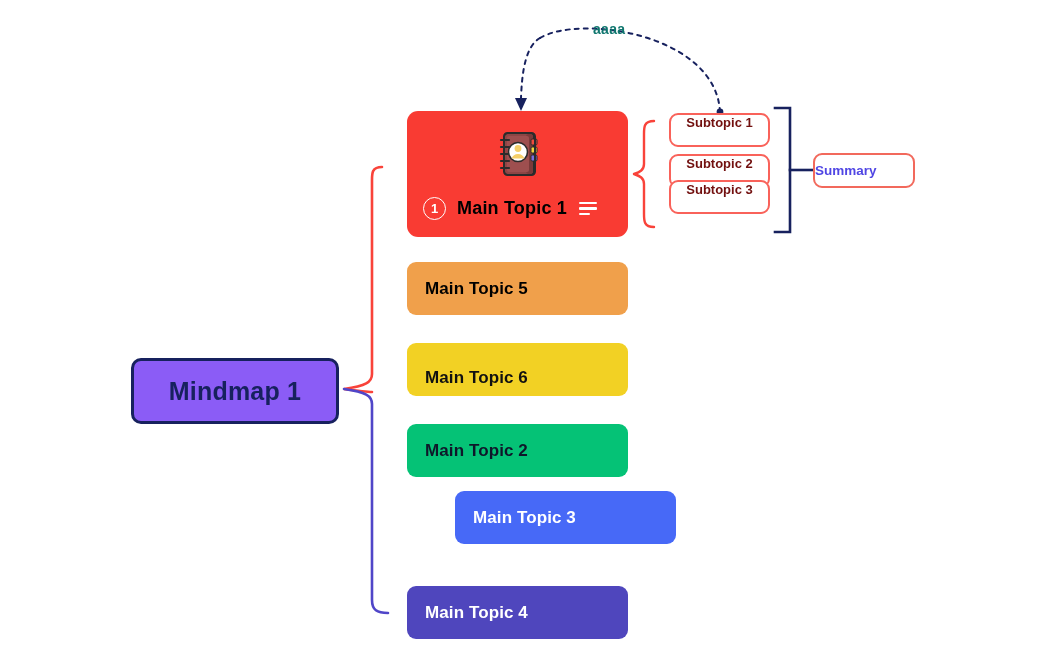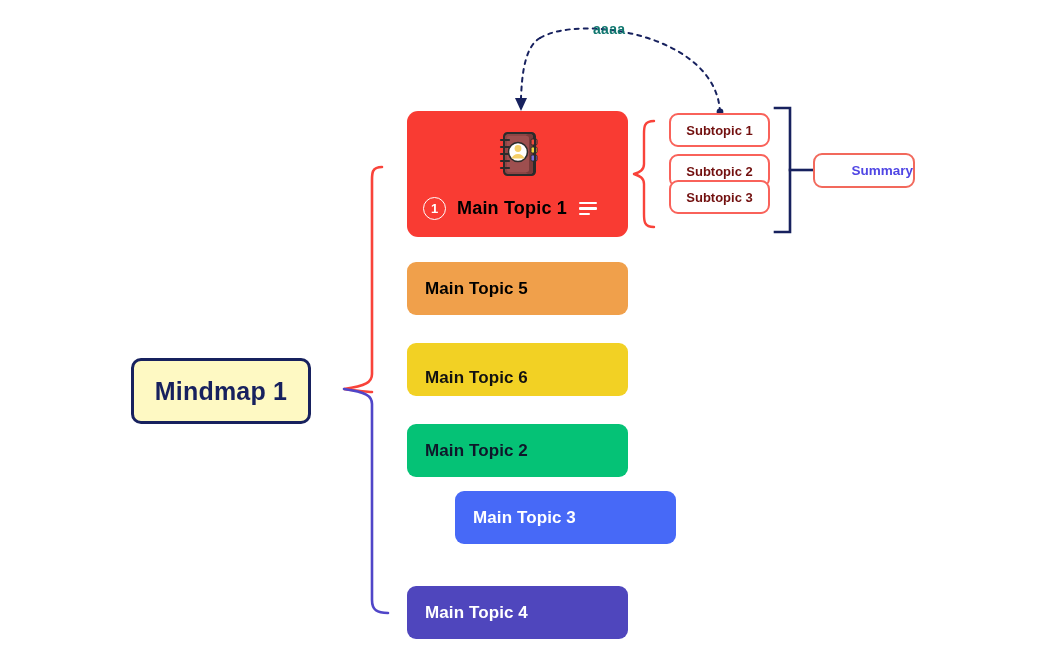--- a/index.html
+++ b/index.html
@@ -28,24 +28,24 @@
     width: 1049px;
     height: 650px;
     pointer-events: none;
   }
 
   
   .root-node {
     position: absolute;
     left: 131px;
     top: 358px;
-    width: 180px;
+    width: 208px;
     height: 66px;
     box-sizing: border-box;
-    background: #fef9c3;
+    background: #8b5cf6;
     border: 3px solid #17215e;
     border-radius: 10px;
     display: flex;
     align-items: center;
     justify-content: center;
   }
   .root-node .root-label {
     color: #17215e;
     font-size: 25px;
     font-weight: bold;
@@ -142,21 +142,20 @@
   .subtopic {
     position: absolute;
     left: 669px;
     width: 101px;
     height: 34px;
     box-sizing: border-box;
     background: #ffffff;
     border: 2.2px solid #f9625a;
     border-radius: 9px;
     display: flex;
-    align-items: center;
     justify-content: center;
   }
   .subtopic .sub-label {
     color: #72100f;
     font-size: 13px;
     font-weight: bold;
   }
 
   
   .summary-node {
@@ -164,21 +163,21 @@
     left: 813px;
     top: 153px;
     width: 102px;
     height: 35px;
     box-sizing: border-box;
     background: #ffffff;
     border: 2px solid #f2695c;
     border-radius: 9px;
     display: flex;
     align-items: center;
-    justify-content: flex-end;
+    justify-content: flex-start;
   }
   .summary-node .summary-label {
     color: #5046e4;
     font-size: 13.5px;
     font-weight: bold;
   }
 
   
   .rel-label {
     position: absolute;

